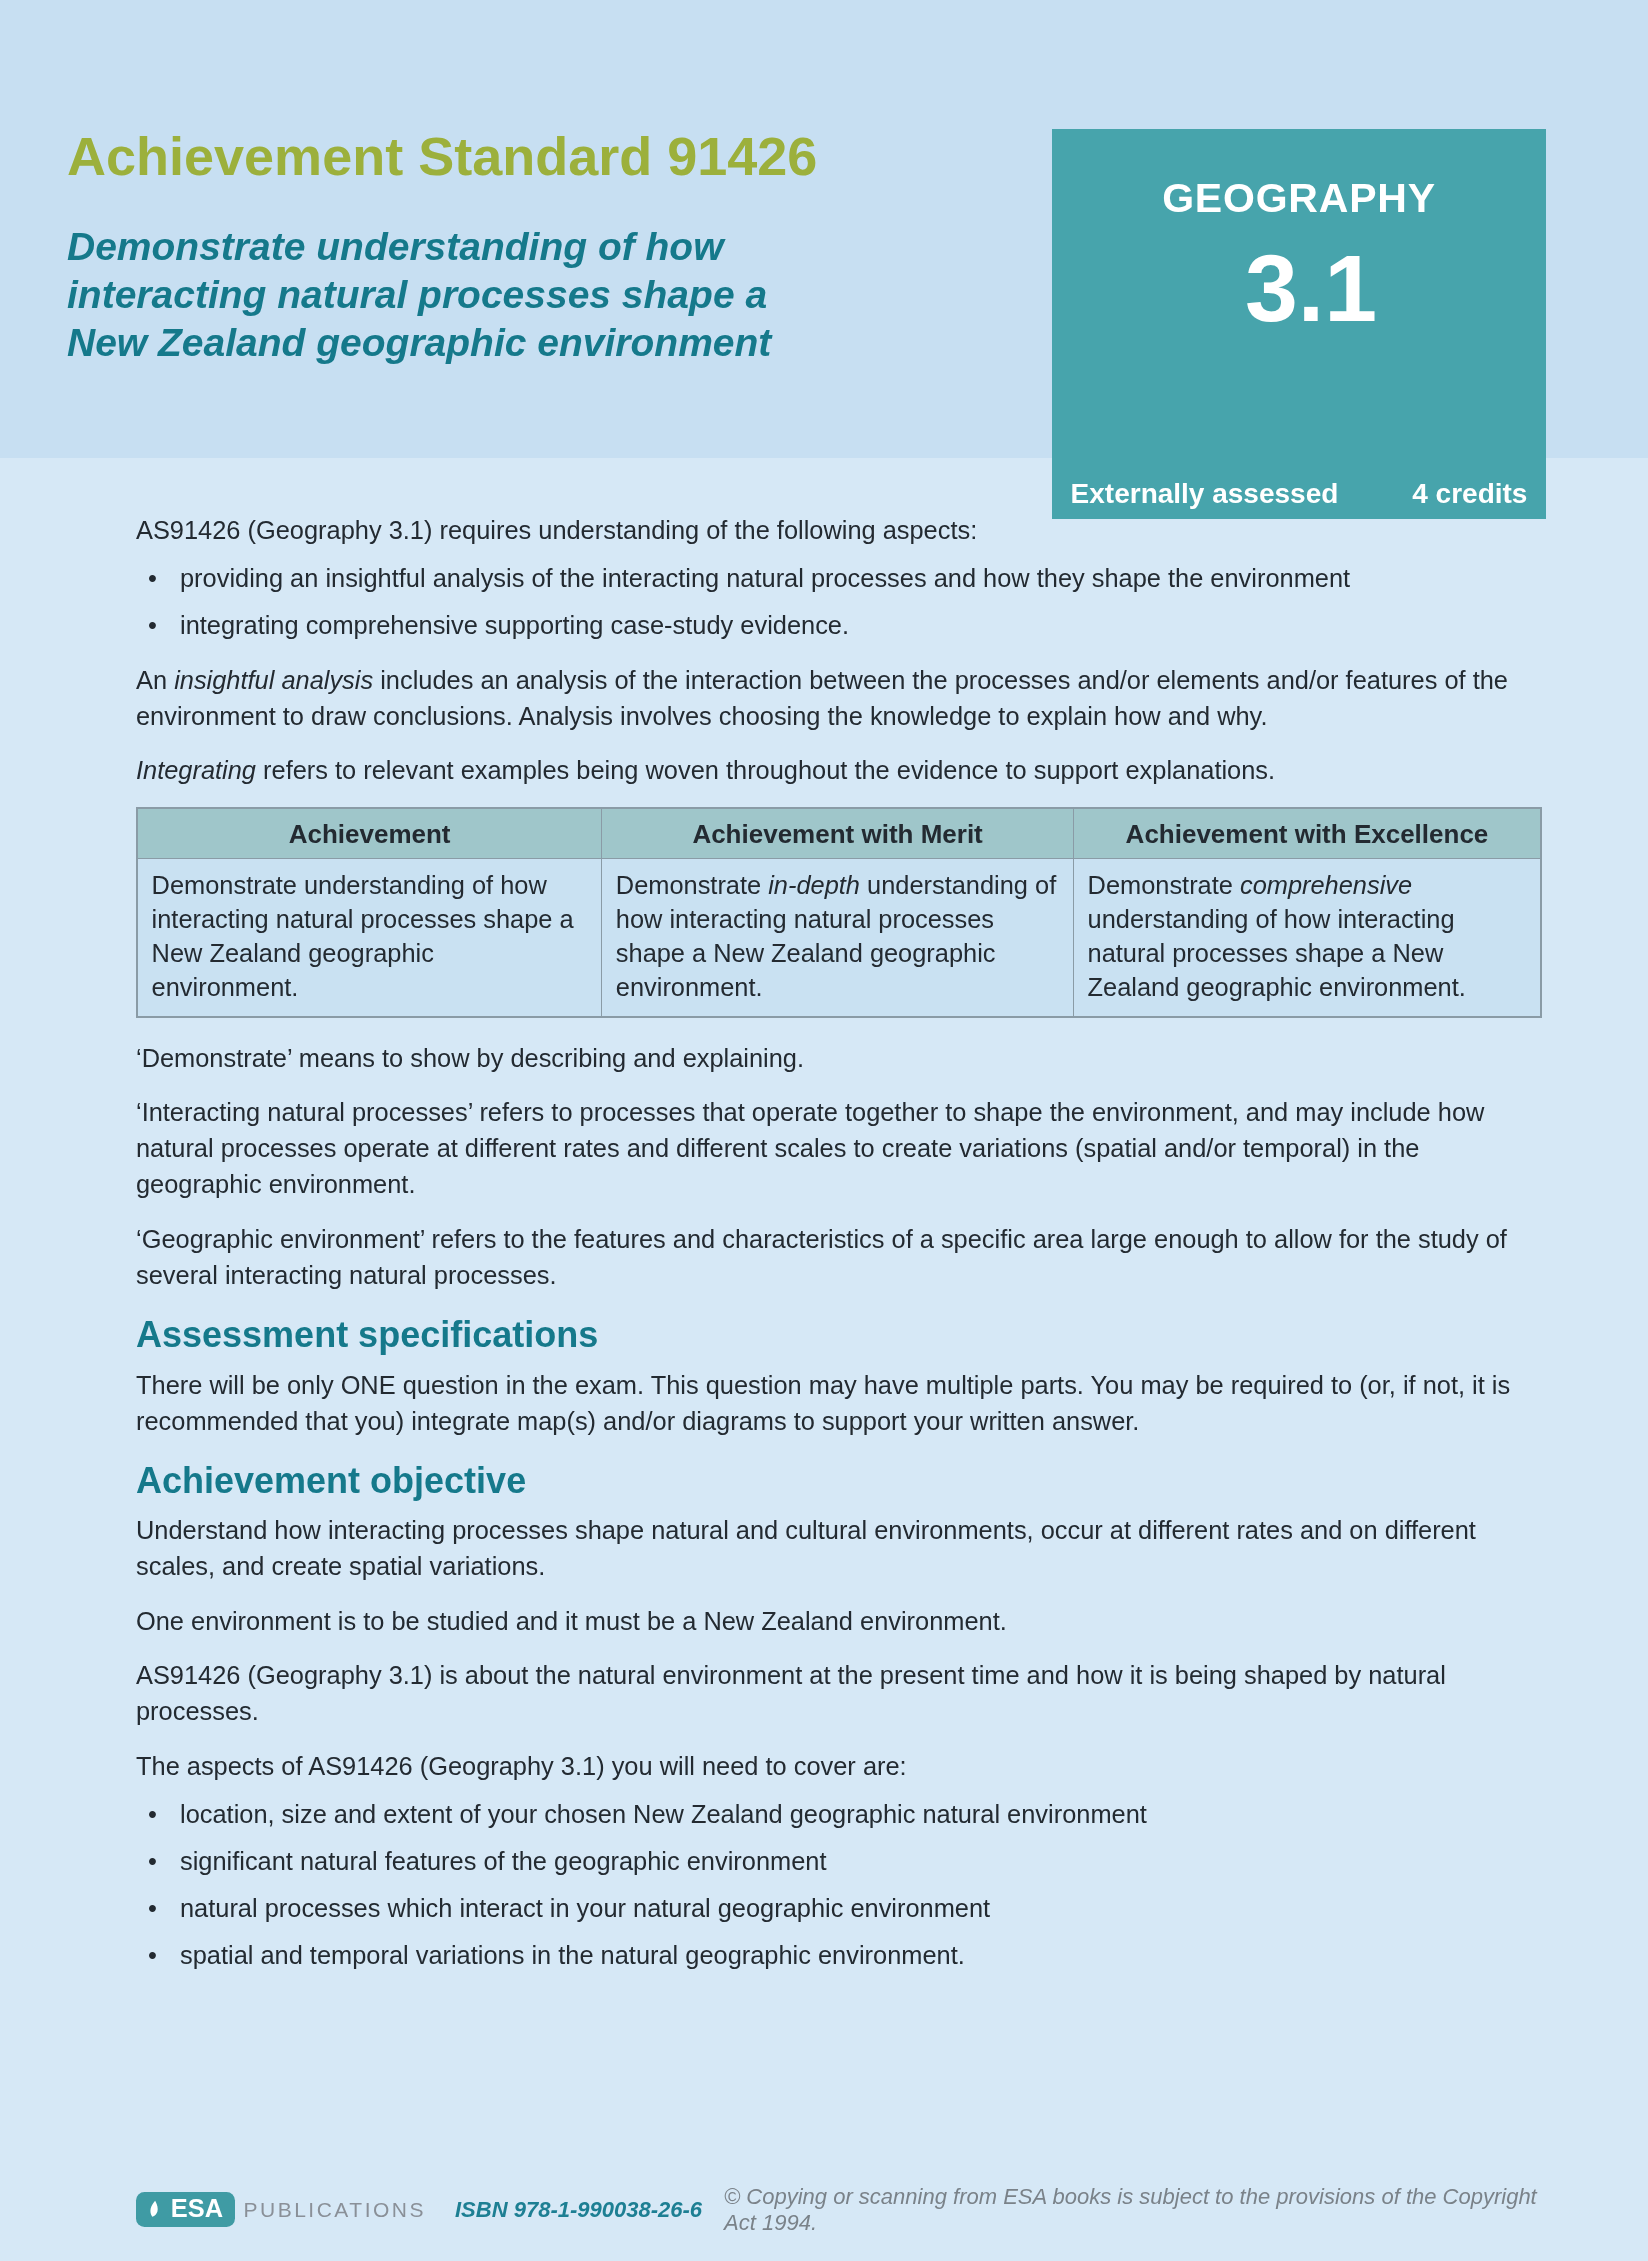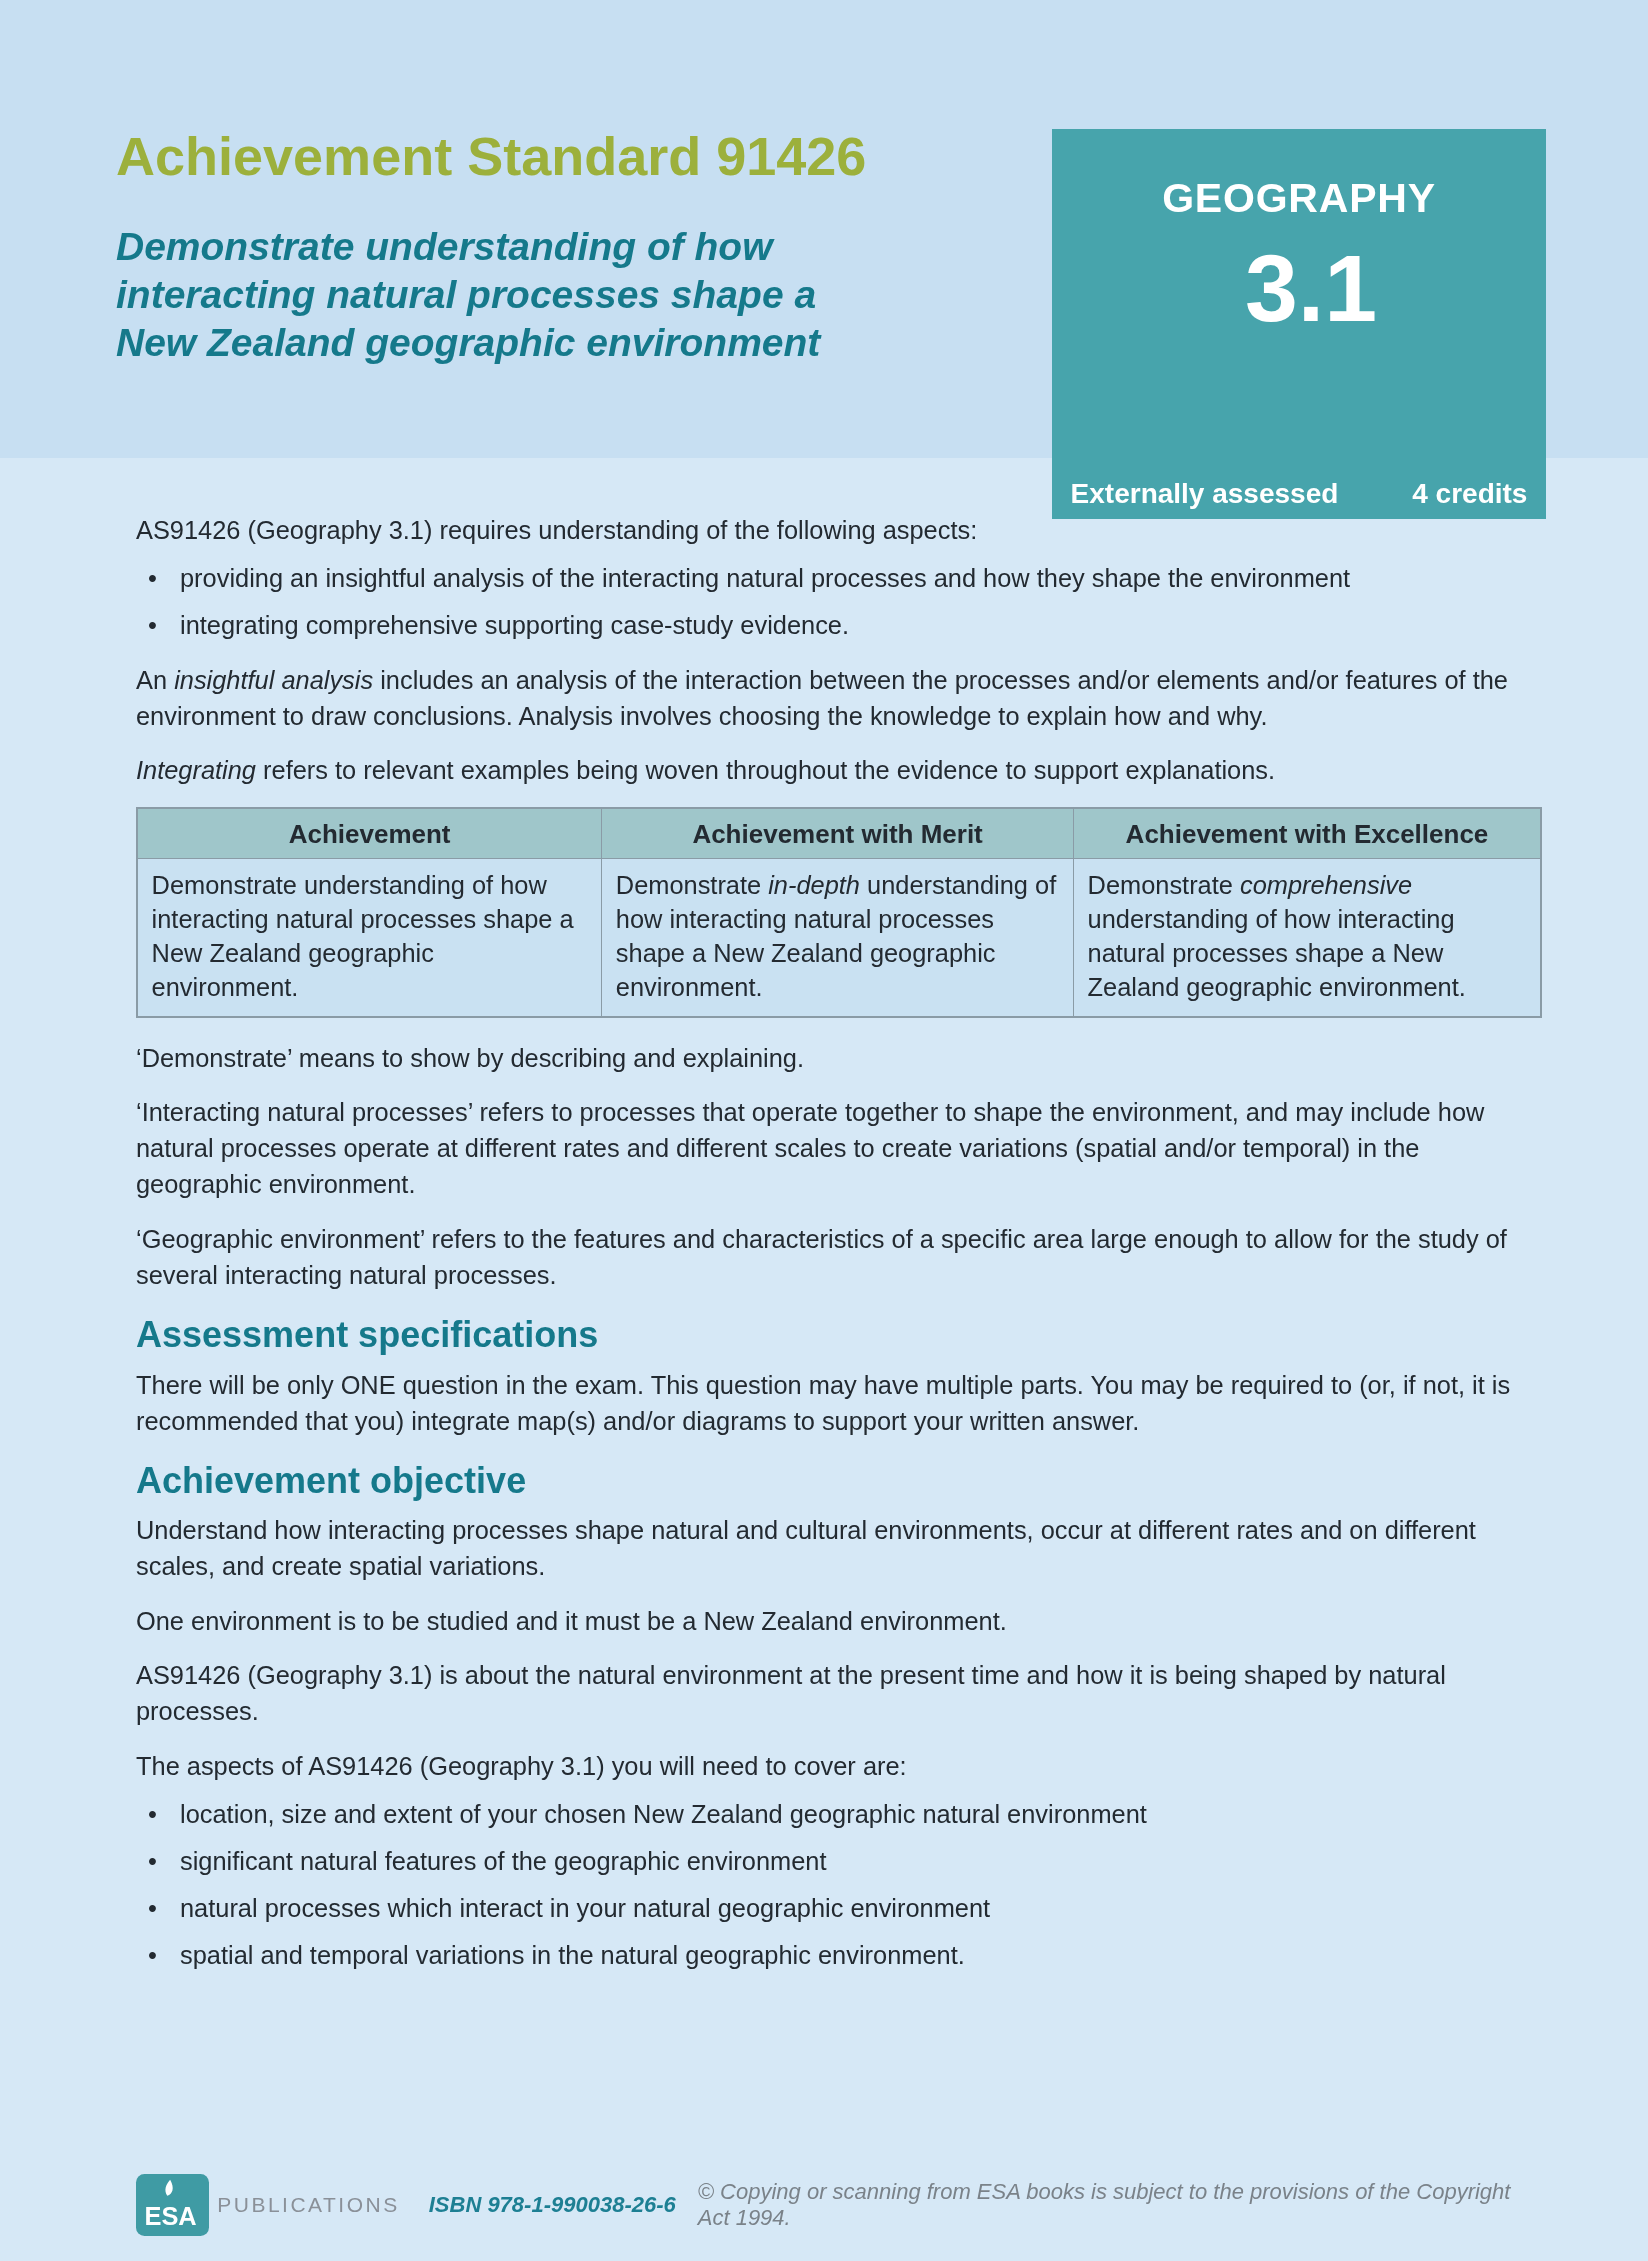--- a/index.html
+++ b/index.html
@@ -8,21 +8,21 @@
     height: 2261px;
     background: #d6e8f6;
     font-family: "Liberation Sans", sans-serif;
     color: #232a31;
     position: relative;
     overflow: hidden;
   }
 
   
   .band { background: #c7dff2; height: 458px; position: relative; }
-  .band-inner { padding: 125px 107px 0 116px; }
+  .band-inner { padding: 125px 107px 0 67px; }
   .title { font-size: 54px; font-weight: 700; color: #9cb03c; }
   .subtitle {
     margin-top: 36px;
     font-size: 39px;
     line-height: 48px;
     font-weight: 700;
     font-style: italic;
     color: #15798b;
   }
 
@@ -66,21 +66,21 @@
   h2.sec { font-size: 36px; font-weight: 700; color: #15798b; margin: 24px 0 13.6px; }
 
   
   .footer {
     position: absolute; left: 136px; right: 107px; bottom: 25.4px;
     display: flex; align-items: center; font-size: 22px;
   }
   .logo {
     background: #3f9ba4; color: #ffffff; border-radius: 8.5px;
     padding: 4.2px 12px 6px 8.5px; display: flex; align-items: center; gap: 6px;
-    font-weight: 700; font-size: 25.4px; line-height: 1; flex-direction: column;
+    font-weight: 700; font-size: 25.4px; line-height: 1;
   }
   .logo svg { width: 20.3px; height: 20.3px; display: block; }
   .pub { color: #8a9098; letter-spacing: 2.5px; font-size: 21px; margin-left: 8.5px; }
   .isbn { color: #1d7f93; font-style: italic; font-weight: 700; margin-left: 29px; white-space: nowrap; }
   .copyright { color: #7a8289; font-style: italic; margin-left: 22px; flex: 1; }
 </style>
 </head>
 <body>
 
 <div class="page">

